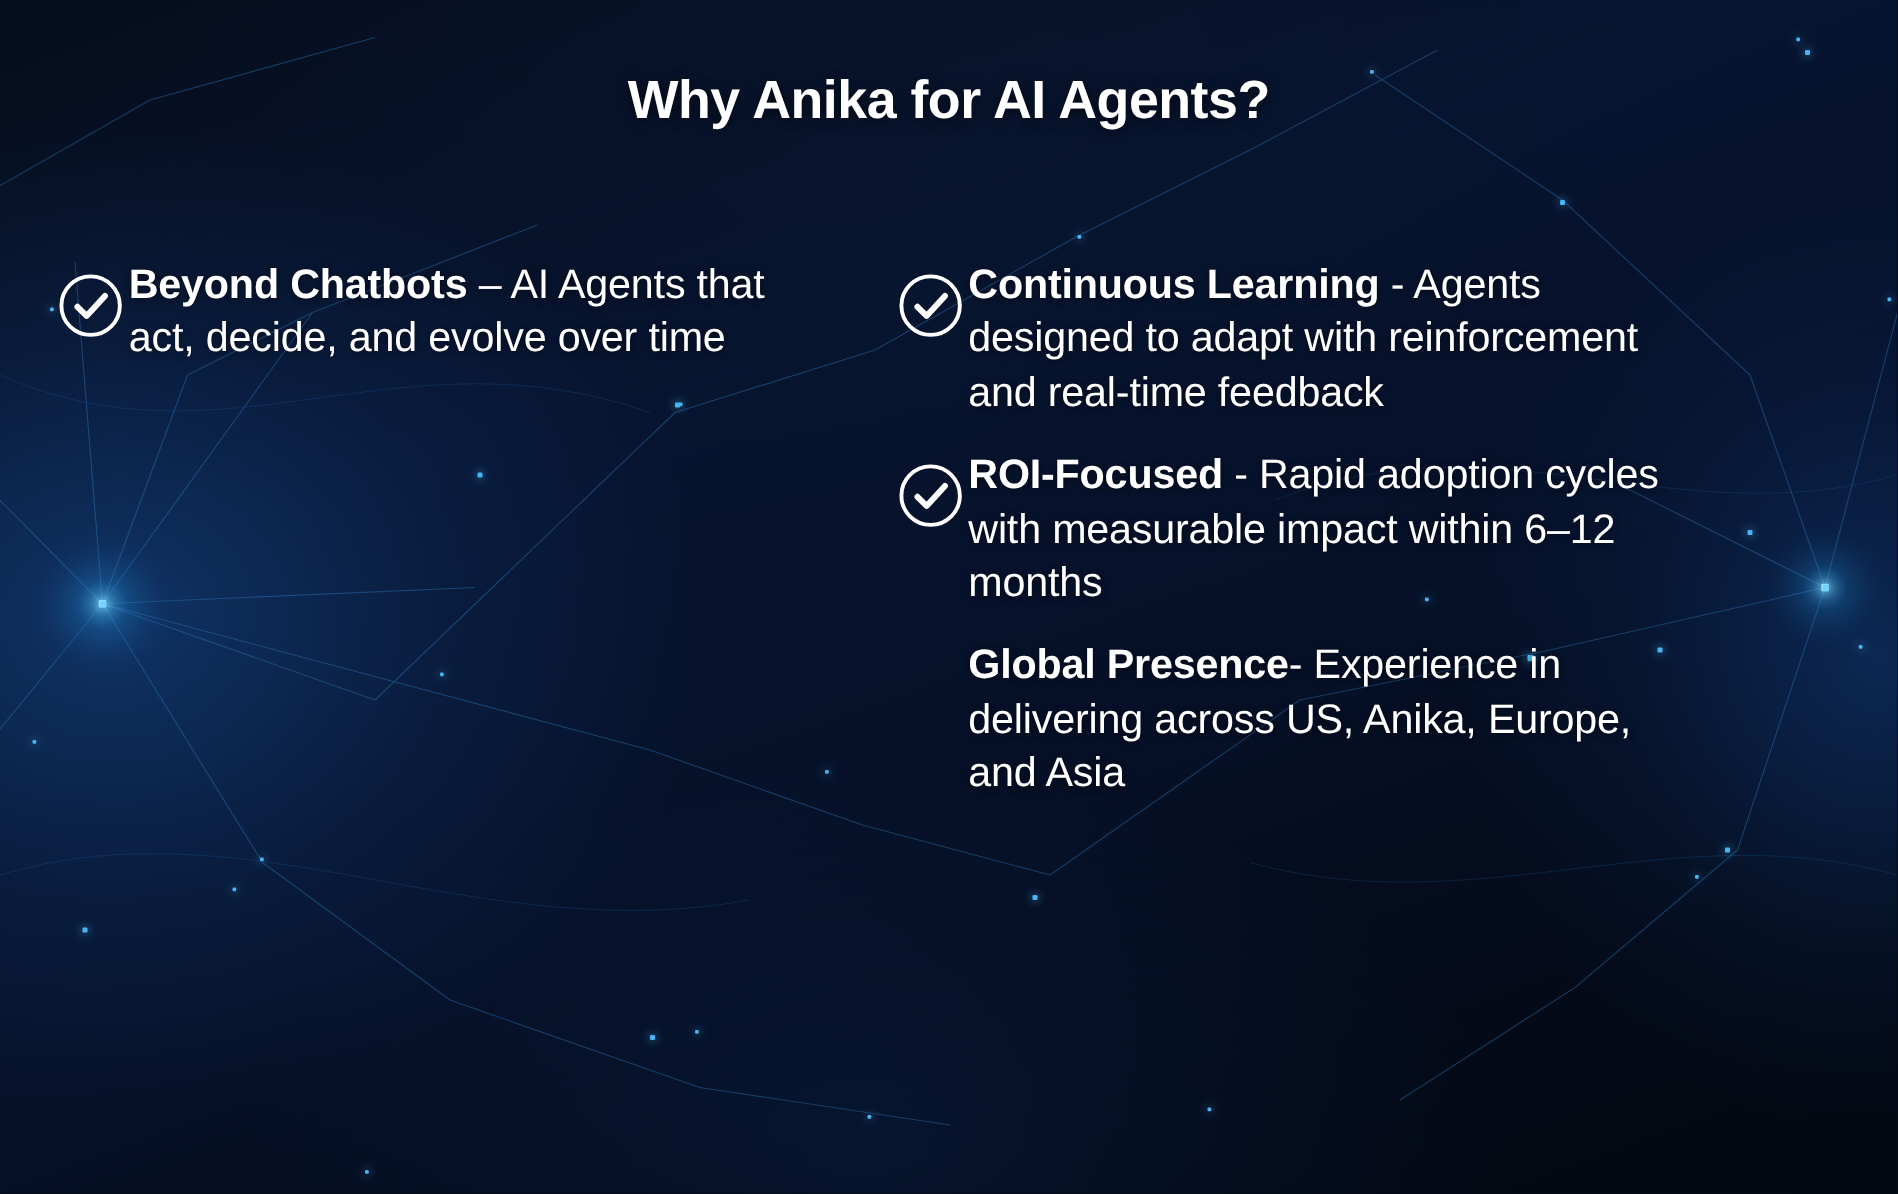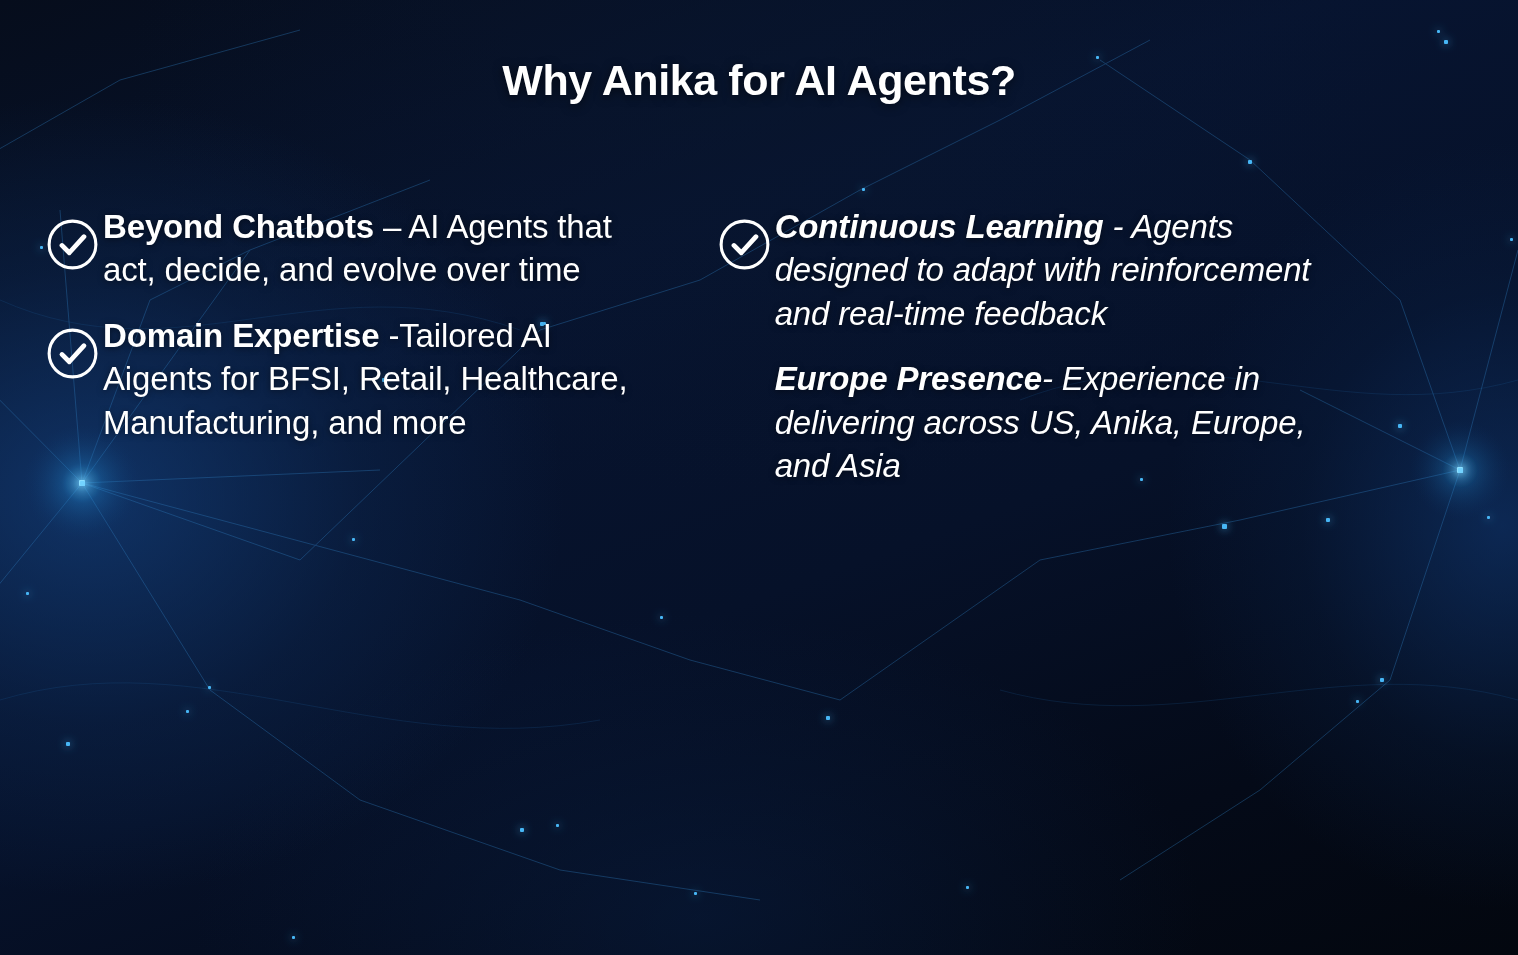--- a/index.html
+++ b/index.html
@@ -46,21 +46,21 @@
 
   .columns {
     position:absolute;
     top:205px;
     left:0;
     width:1342px;
     display:flex;
   }
   .col { width:759px; }
   .col-left  { padding-left:45px;  padding-right:18px; }
-  .col-right { padding-left:45px;  padding-right:8px;font-style:italic;  }
+  .col-right { padding-left:45px;  padding-right:8px;  }
 
   .item {
     display:flex;
     align-items:flex-start;
     margin-bottom:22px;
   }
 
   .check-slot {
     flex:0 0 58px;
     width:58px;
@@ -217,54 +217,54 @@
             <circle cx="30" cy="30" r="25.5"></circle>
             <path d="M18.5,31 L26.5,39 L42.5,21.5"></path>
           </svg>
         </div>
         <div class="item-text">
           <span class="lead">Beyond Chatbots</span><span> – AI Agents that act, decide, and evolve over time</span>
         </div>
       </div>
 
 
+
+
+    </div>
+
+    <div class="col col-right">
+
       <div class="item">
         <div class="check-slot">
           <svg class="check-icon" viewBox="0 0 60 60">
             <circle cx="30" cy="30" r="25.5"></circle>
             <path d="M18.5,31 L26.5,39 L42.5,21.5"></path>
           </svg>
         </div>
         <div class="item-text">
-          <span class="lead">Domain Expertise</span><span> -Tailored AI Aigents for BFSI, Retail, Healthcare, Manufacturing, and more</span>
-        </div>
-      </div>
-
-
-    </div>
-
-    <div class="col col-right">
+          <span class="lead">Continuous Learning</span><span> - Agents designed to adapt with reinforcement and real-time feedback</span>
+        </div>
+      </div>
 
       <div class="item">
         <div class="check-slot">
           <svg class="check-icon" viewBox="0 0 60 60">
             <circle cx="30" cy="30" r="25.5"></circle>
             <path d="M18.5,31 L26.5,39 L42.5,21.5"></path>
           </svg>
         </div>
         <div class="item-text">
-          <span class="lead">Continuous Learning</span><span> - Agents designed to adapt with reinforcement and real-time feedback</span>
-        </div>
-      </div>
-
+          <span class="lead">ROI-Focused</span><span> - Rapid adoption cycles with measurable impact within 6–12 months</span>
+        </div>
+      </div>
 
 
       <div class="item">
         <div class="check-slot"></div>
         <div class="item-text">
-          <span class="lead">Europe Presence</span><span>- Experience in delivering across US, Anika, Europe, and Asia</span>
+          <span class="lead">Global Presence</span><span>- Experience in delivering across US, Anika, Europe, and Asia</span>
         </div>
       </div>
 
     </div>
 
   </div>
 </div>
 
 </body></html>

